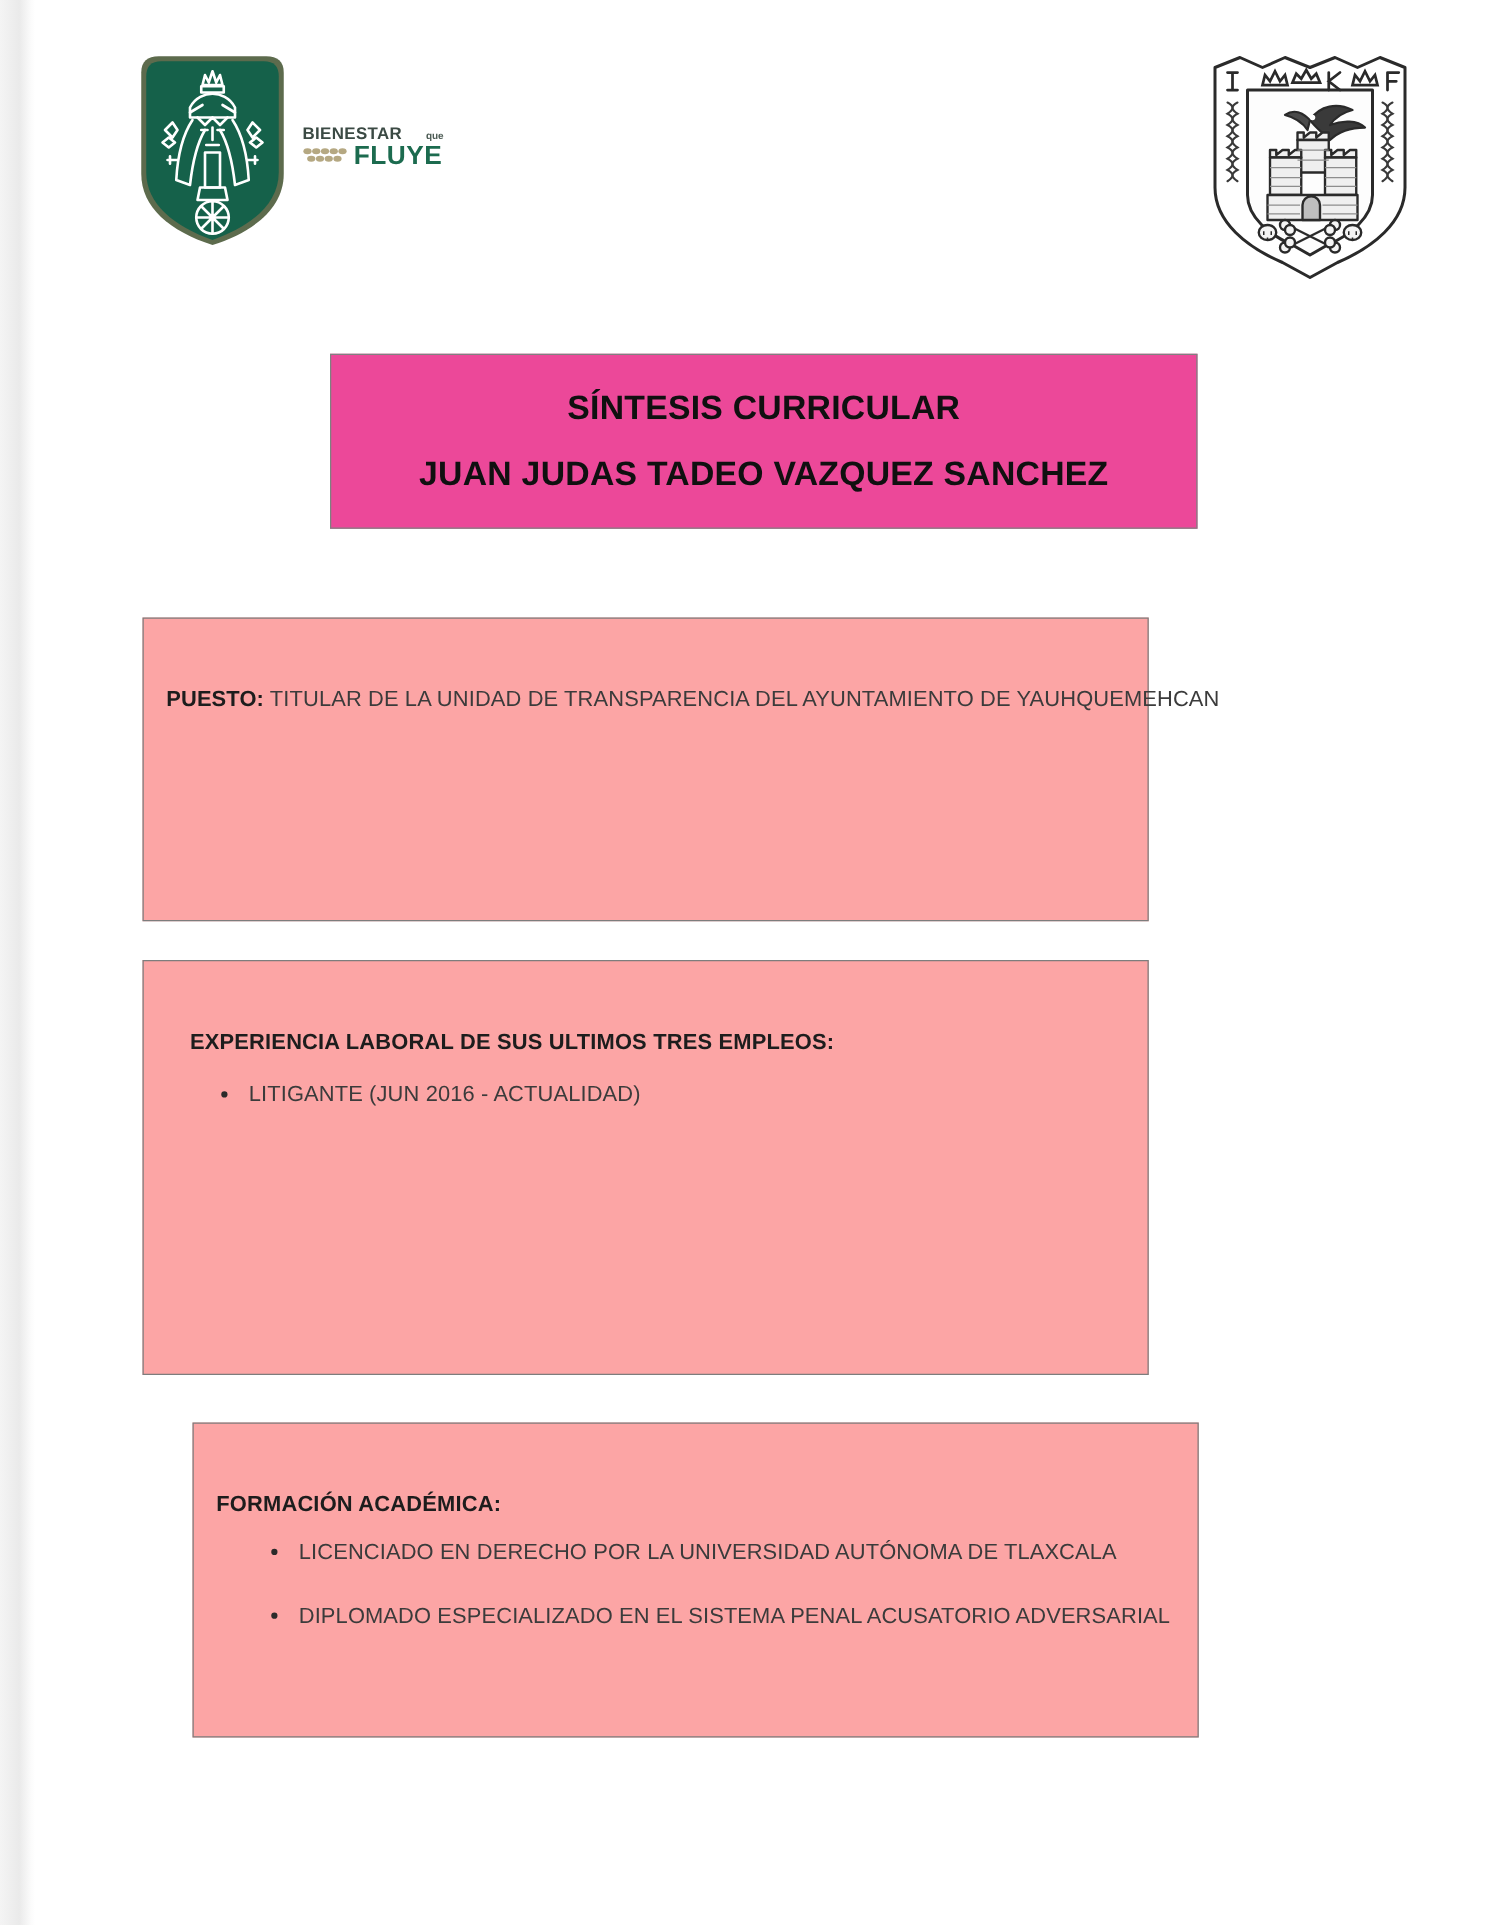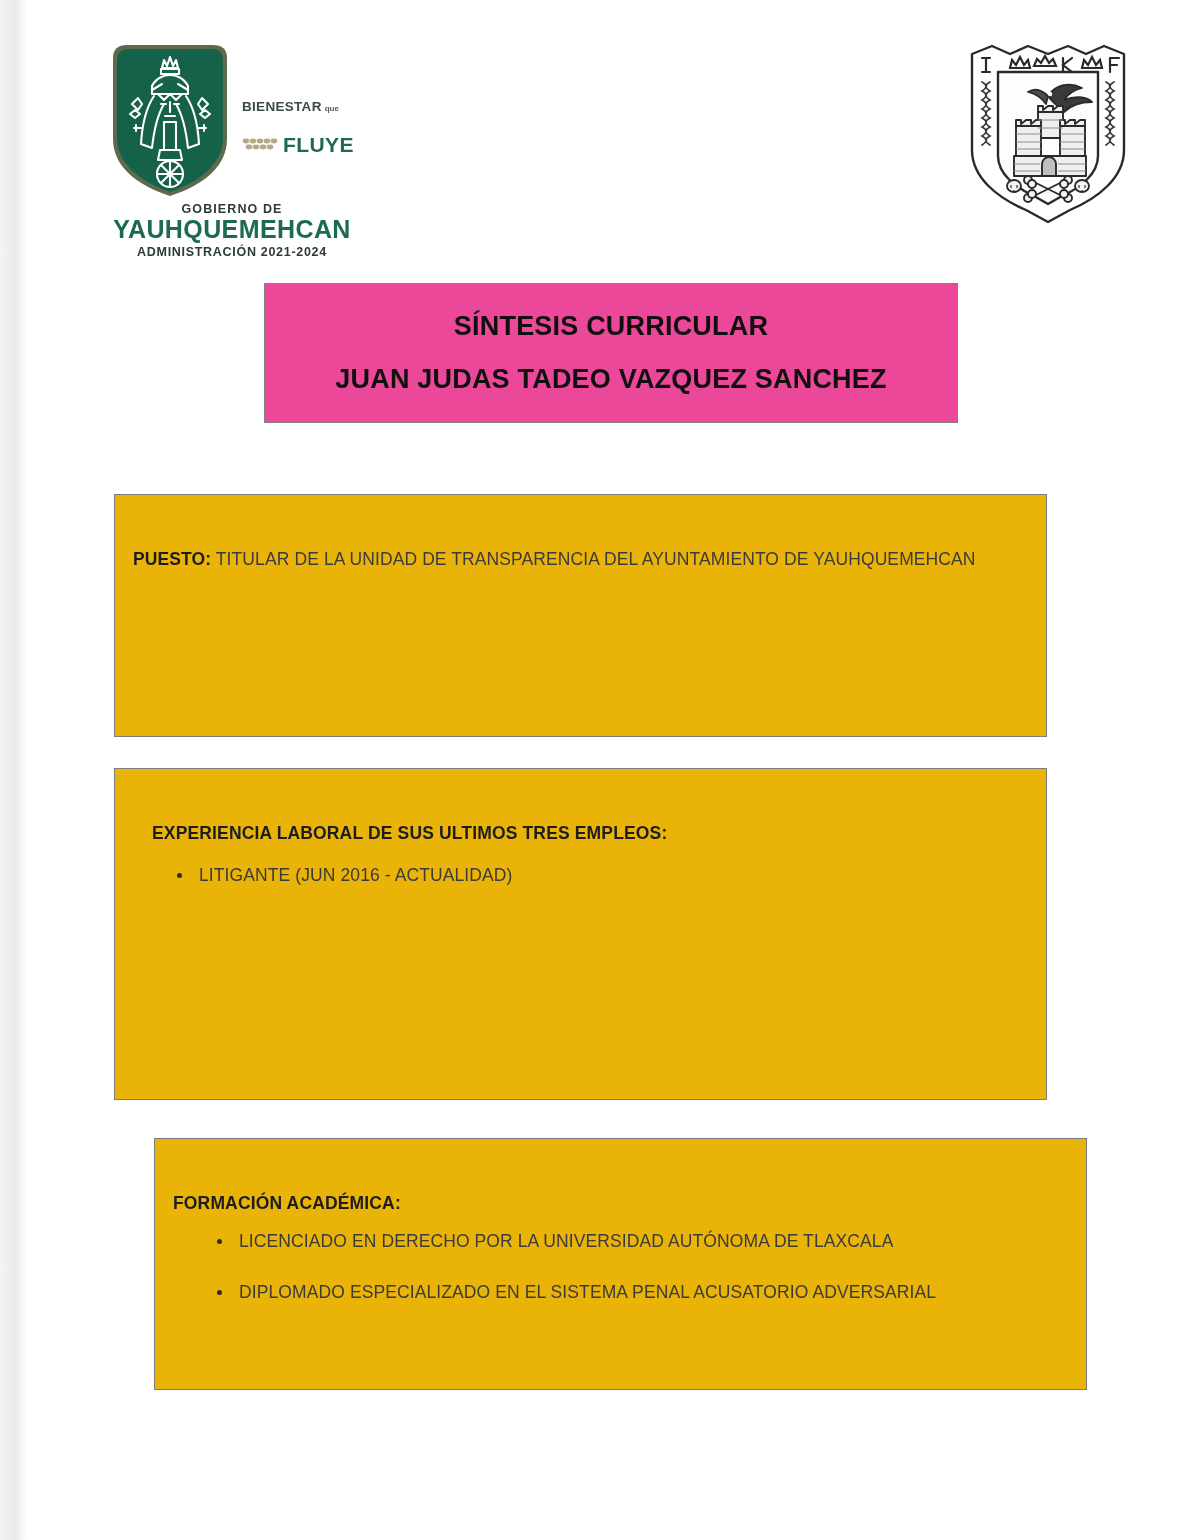--- a/index.html
+++ b/index.html
@@ -63,39 +63,39 @@
   #tagline {
     position: absolute;
     left: 160px;
     top: 58px;
     width: 140px;
     height: 48px;
   }
   #tagline-row1 {
     display: flex;
     align-items: baseline;
-    gap: 3px;
+    gap: 19px;
     line-height: 1;
   }
   #tag-bienestar {
     font-size: 13.5px;
     font-weight: bold;
     letter-spacing: 0.3px;
     color: #3b4a44;
   }
   #tag-que {
     font-size: 8px;
     font-weight: bold;
     color: #4d5c55;
   }
   #tagline-row2 {
     display: flex;
     align-items: center;
     gap: 5px;
-    margin-top: 20px;
+    margin-top: 0;
     line-height: 1;
   }
   #tag-weave { width: 36px; height: 15px; display: block; }
   #tag-fluye {
     font-size: 21px;
     font-weight: bold;
     letter-spacing: 0.4px;
     color: #1c6b4f;
   }
 
@@ -165,24 +165,24 @@
     font-size: 27px;
     font-weight: bold;
     color: #101010;
     letter-spacing: 0.2px;
   }
 
   
   .content-box {
     position: absolute;
     left: 114px;
-    width: 933px;
+    width: 805px;
     border: 1.4px solid #7d7d7d;
     box-sizing: border-box;
-    background: #eab308;
+    background: #fca5a5;
   }
   #box-puesto  { top: 494px;  height: 243px; }
   #box-exp     { top: 768px;  height: 332px; }
   #box-form    { top: 1138px; height: 252px; margin-left: 40px; }
 
   .field-line {
     font-size: 17.5px;
     color: #3b3b3b;
     line-height: 1.45;
     letter-spacing: 0.1px;
@@ -305,25 +305,20 @@
               <ellipse cx="7" cy="10" rx="3.3" ry="2.4"></ellipse>
               <ellipse cx="14" cy="10" rx="3.3" ry="2.4"></ellipse>
               <ellipse cx="21" cy="10" rx="3.3" ry="2.4"></ellipse>
               <ellipse cx="28" cy="10" rx="3.3" ry="2.4"></ellipse>
             </g>
           </svg>
           <span id="tag-fluye">FLUYE</span>
         </div>
       </div>
 
-      <div id="gob-wordmark">
-        <div id="gob-line1">GOBIERNO DE</div>
-        <div id="gob-line2">YAUHQUEMEHCAN</div>
-        <div id="gob-line3">ADMINISTRACIÓN 2021-2024</div>
-      </div>
     </div>
 
     <div id="coat-arms">
       <svg class="coat-svg" viewBox="0 0 180 190" xmlns="http://www.w3.org/2000/svg" aria-hidden="true">
         <g stroke="#2a2a2a" fill="#ffffff" stroke-width="2.4" stroke-linejoin="round">
 
           <path d="M14 16 L34 8 L52 16 L70 8 L90 16 L110 8 L128 16 L146 8 L166 16
                    L166 112 C166 140 140 160 112 172 L90 184 L68 172
                    C40 160 14 140 14 112 Z"></path>
 

